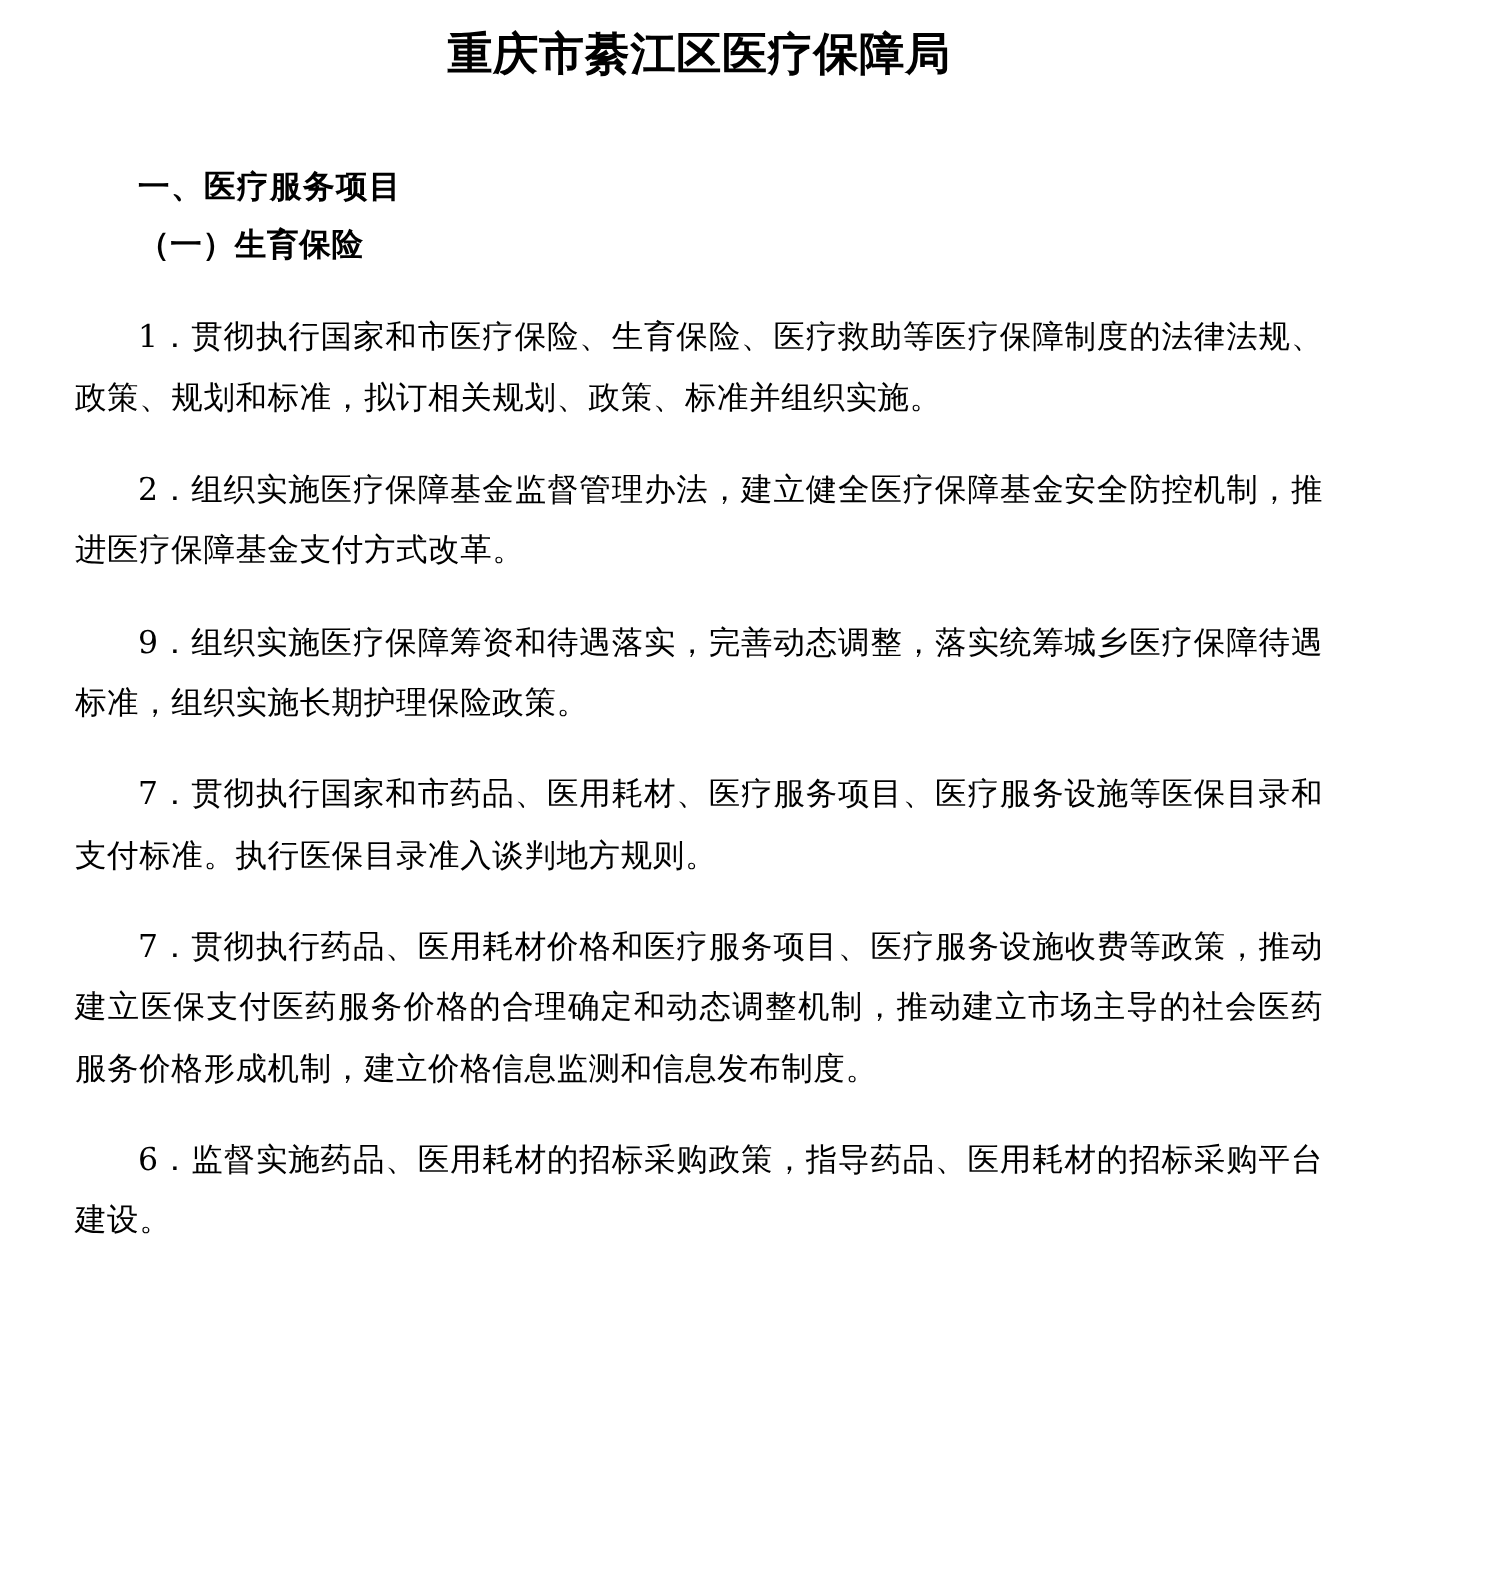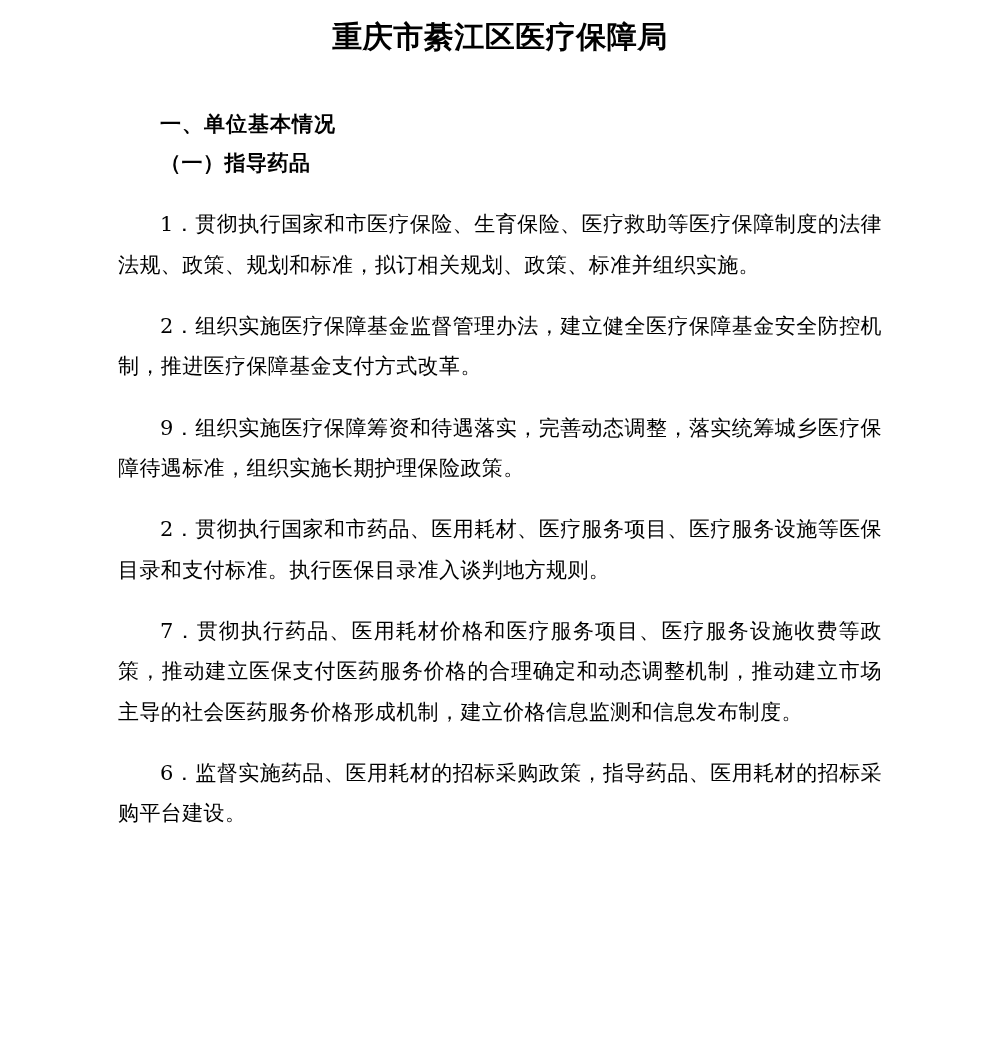--- a/index.html
+++ b/index.html
@@ -11,21 +11,21 @@
     width: 1000px;
     height: 1063px;
     font-family: "DejaVu Serif", "Liberation Serif", serif;
     color: #000000;
     overflow: hidden;
   }
   .page {
     width: 1000px;
     height: 1063px;
     box-sizing: border-box;
-    padding: 14px 118px 0 118px;
+    padding: 14px 118px 0 50px;
     position: relative;
   }
   .doc-title {
     text-align: center;
     font-size: 30px;
     font-weight: bold;
     line-height: 1.52;
     letter-spacing: 0.5px;
     font-family: "DejaVu Serif", "Liberation Serif", serif;
   }
@@ -64,24 +64,24 @@
 <body>
 
 <div class="page">
 
   <div class="doc-title">
     <span class="line">重庆市綦江区医疗保障局</span>
   </div>
 
   <div class="spacer-1"></div>
 
-  <div class="section-heading">一、单位基本情况</div>
+  <div class="section-heading">一、医疗服务项目</div>
 
-  <div class="sub-heading">（一）指导药品</div>
+  <div class="sub-heading">（一）生育保险</div>
 
   <p class="para">1．贯彻执行国家和市医疗保险、生育保险、医疗救助等医疗保障制度的法律法规、政策、规划和标准，拟订相关规划、政策、标准并组织实施。</p>
   <p class="para">2．组织实施医疗保障基金监督管理办法，建立健全医疗保障基金安全防控机制，推进医疗保障基金支付方式改革。</p>
   <p class="para">9．组织实施医疗保障筹资和待遇落实，完善动态调整，落实统筹城乡医疗保障待遇标准，组织实施长期护理保险政策。</p>
-  <p class="para">2．贯彻执行国家和市药品、医用耗材、医疗服务项目、医疗服务设施等医保目录和支付标准。执行医保目录准入谈判地方规则。</p>
+  <p class="para">7．贯彻执行国家和市药品、医用耗材、医疗服务项目、医疗服务设施等医保目录和支付标准。执行医保目录准入谈判地方规则。</p>
   <p class="para">7．贯彻执行药品、医用耗材价格和医疗服务项目、医疗服务设施收费等政策，推动建立医保支付医药服务价格的合理确定和动态调整机制，推动建立市场主导的社会医药服务价格形成机制，建立价格信息监测和信息发布制度。</p>
   <p class="para para-last">6．监督实施药品、医用耗材的招标采购政策，指导药品、医用耗材的招标采购平台建设。</p>
 
 </div>
 
 </body></html>

